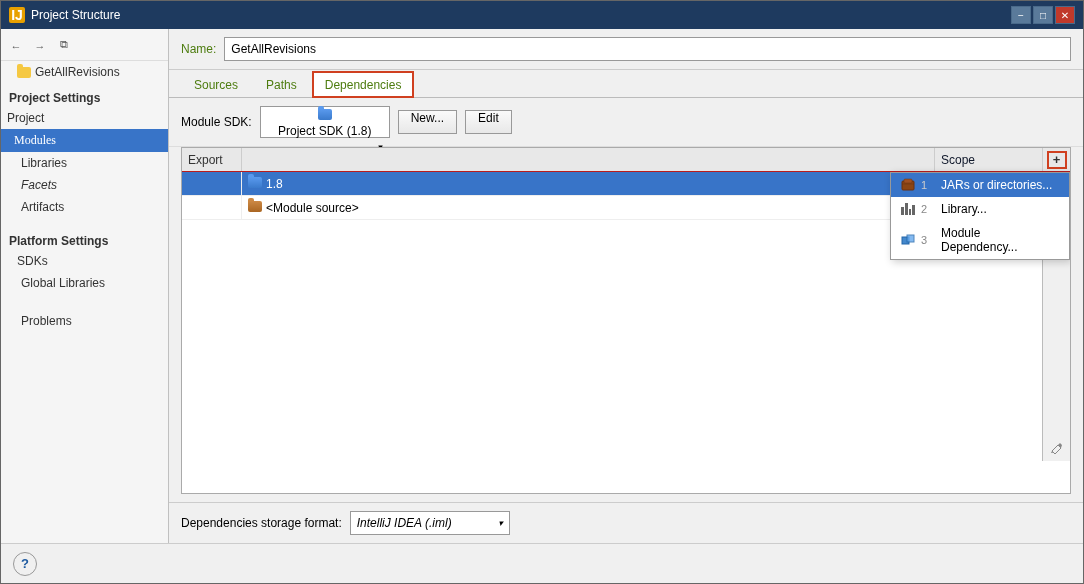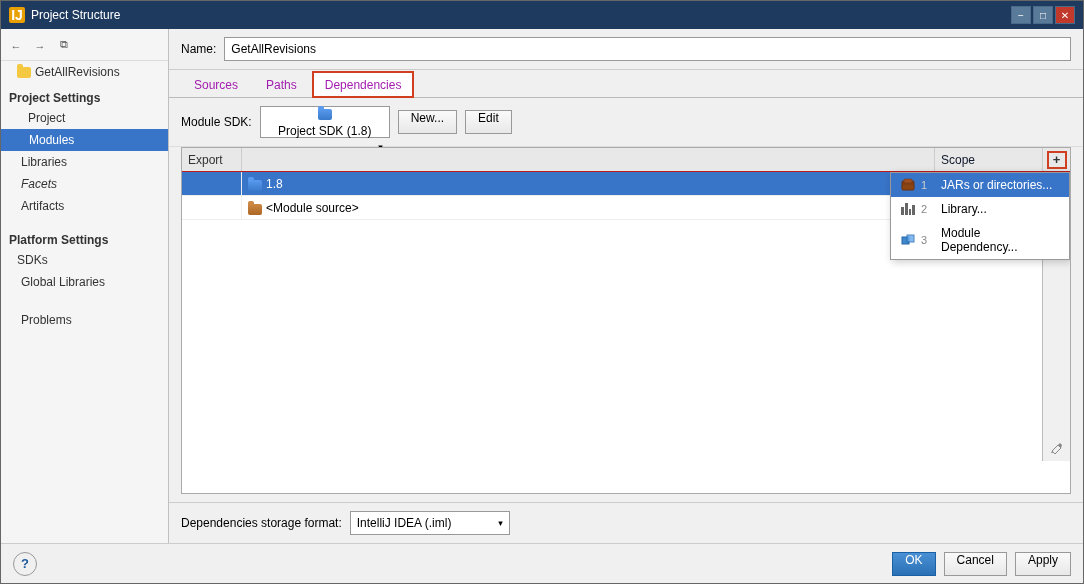--- a/index.html
+++ b/index.html
@@ -163,21 +163,21 @@
     .main-header {
       padding: 8px 12px;
       display: flex;
       align-items: center;
       gap: 8px;
       border-bottom: 1px solid #ccc;
     }
 
     .name-label {
       font-size: 12px;
-      color: #000000;
+      color: #4d7c0f;
     }
 
     .name-input {
       flex: 1;
       height: 24px;
       border: 1px solid #999;
       padding: 2px 6px;
       font-size: 12px;
       background: white;
     }
@@ -186,21 +186,21 @@
       display: flex;
       padding: 0 12px;
       border-bottom: 1px solid #bbb;
       background: #f0f0f0;
     }
 
     .tab {
       padding: 6px 12px;
       font-size: 12px;
       cursor: pointer;
-      color: #a21caf;
+      color: #4d7c0f;
       border: 1px solid transparent;
       border-bottom: none;
       margin-right: 2px;
       position: relative;
       top: 1px;
     }
 
     .tab.active {
       background: white;
       border-color: #999;
@@ -342,21 +342,21 @@
       height: 100%;
       display: flex;
       align-items: center;
       border-right: 1px solid #eee;
     }
 
     .dep-row-name {
       flex: 1;
       padding: 0 6px;
       display: flex;
-      align-items: flex-end;
+      align-items: flex-start;
       gap: 4px;
       font-size: 12px;
     }
 
     .dep-row-scope {
       width: 80px;
       padding: 0 6px;
       font-size: 12px;
       border-left: 1px solid #eee;
       height: 100%;
@@ -435,20 +435,21 @@
       height: 24px;
       border: 1px solid #999;
       background: white;
       padding: 4px 6px;
       font-size: 12px;
       min-width: 160px;
       display: flex;
       align-items: center;
       gap: 4px;
       cursor: pointer;
+      font-style: italic;
     }
 
     
     .bottom-bar {
       height: 40px;
       background: #f0f0f0;
       border-top: 1px solid #ccc;
       display: flex;
       align-items: center;
       padding: 0 12px;
@@ -589,24 +590,24 @@
         <div class="nav-btn">⧉</div>
       </div>
 
       <div class="tree-item">
         <span class="folder-icon"></span>
         <span>GetAllRevisions</span>
       </div>
 
       <div class="nav-section-header">Project Settings</div>
 
-      <div class="tree-item" style="padding-left:27px;">
+      <div class="tree-item" style="padding-left:6px;">
         <span>Project</span>
       </div>
-      <div class="tree-item selected" style="padding-left:28px;">
+      <div class="tree-item selected" style="padding-left:13px;font-family:Liberation Serif, serif;">
         <span>Modules</span>
       </div>
       <div class="tree-item" style="padding-left:20px;">
         <span>Libraries</span>
       </div>
       <div class="tree-item" style="padding-left:20px;font-style:italic;">
         <span>Facets</span>
       </div>
       <div class="tree-item" style="padding-left:20px;">
         <span>Artifacts</span>
@@ -745,19 +746,14 @@
         <div class="footer-combo">
           <span>IntelliJ IDEA (.iml)</span>
           <span style="margin-left:auto;font-size:9px;">▾</span>
         </div>
       </div>
     </div>
   </div>
 
   <div class="bottom-bar">
     <div class="help-btn">?</div>
-    <div class="bottom-right">
-      <div class="btn primary">OK</div>
-      <div class="btn">Cancel</div>
-      <div class="btn">Apply</div>
-    </div>
   </div>
 </div>
 
 </body></html>

